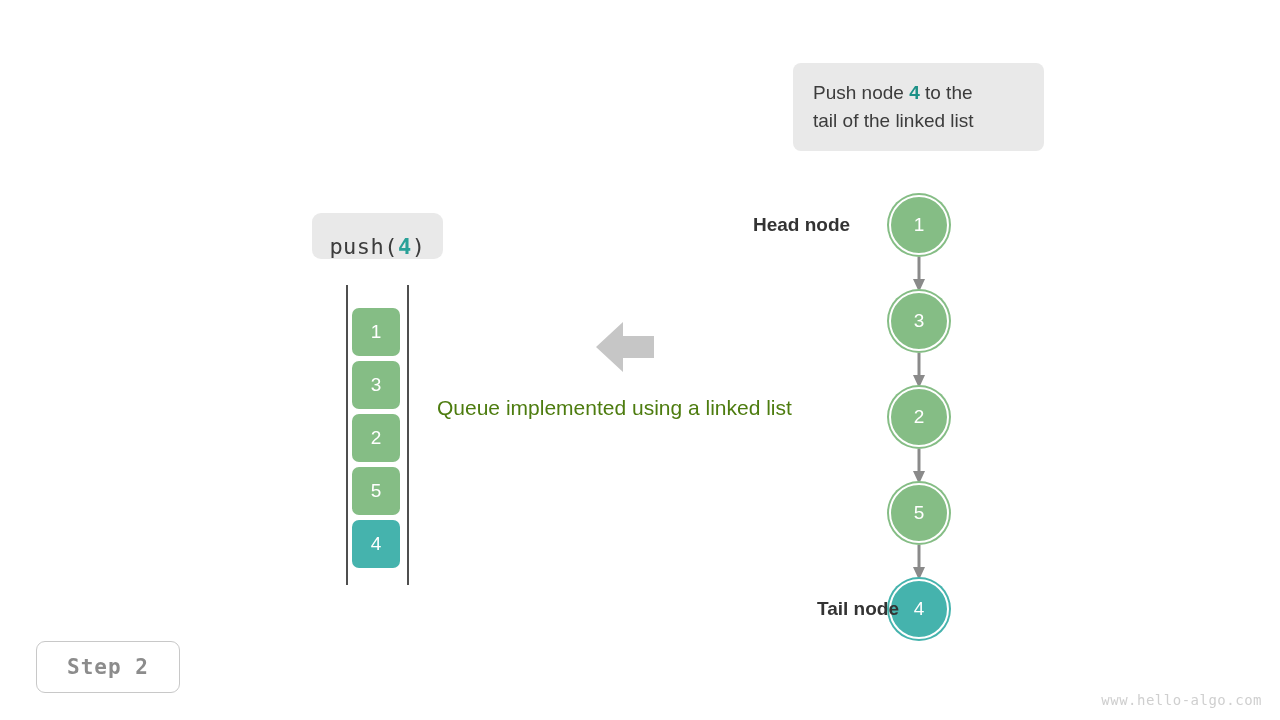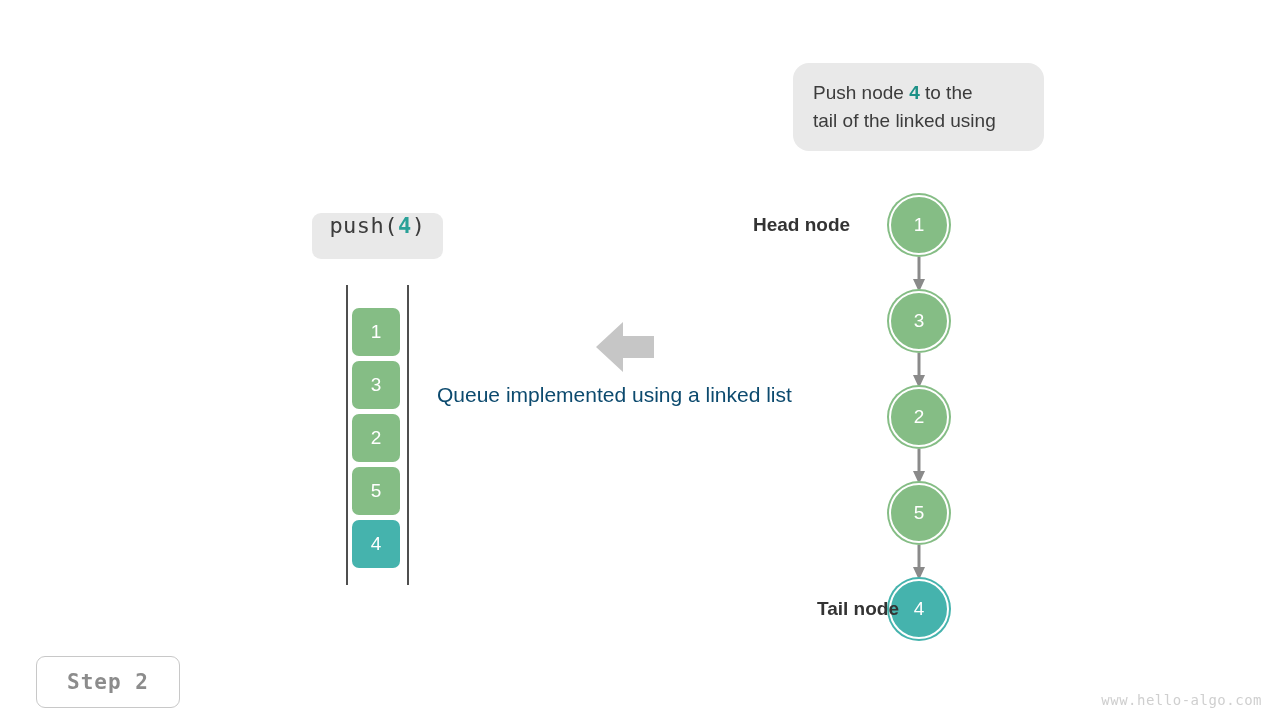--- a/index.html
+++ b/index.html
@@ -13,21 +13,21 @@
     position: relative;
     overflow: hidden;
     font-family: "Liberation Sans", sans-serif;
     -webkit-font-smoothing: antialiased;
   }
 
   
   .chip {
     position: absolute;
     background: #e9e9e9;
-    border-radius: 16px;
+    border-radius: 8px;
     color: #3c3c3c;
     box-sizing: border-box;
   }
 
   
   #desc-box {
     left: 793px;
     top: 63px;
     width: 251px;
     padding: 16px 20px;
@@ -42,21 +42,21 @@
   }
 
   
   #op-chip {
     left: 312px;
     top: 213px;
     width: 131px;
     height: 46px;
     border-radius: 9px;
     display: flex;
-    align-items: flex-start;
+    align-items: flex-end;
     justify-content: center;
     font-family: "DejaVu Sans Mono", "Liberation Mono", monospace;
     font-size: 22px;
     color: #3c3c3c;
     letter-spacing: 0.5px;
   }
   #op-chip .hl {
     color: #2aa198;
     font-weight: bold;
   }
@@ -107,23 +107,23 @@
     left: 596px;
     top: 320px;
     width: 58px;
     height: 54px;
   }
 
   
   #caption {
     position: absolute;
     left: 437px;
-    top: 383px;
+    top: 396px;
     font-size: 21px;
-    color: #0c4a6e;
+    color: #4d7c0f;
     white-space: nowrap;
     font-family: "Liberation Sans", sans-serif;
   }
 
   
   #linked-list {
     position: absolute;
     left: 860px;
     top: 180px;
     width: 130px;
@@ -183,41 +183,40 @@
     background: #ffffff;
     display: flex;
     align-items: center;
     justify-content: center;
     font-family: "DejaVu Sans Mono", "Liberation Mono", monospace;
     font-size: 21px;
     font-weight: bold;
     color: #8c8c8c;
     letter-spacing: 1px;
     box-sizing: border-box;
-    margin-top: 15px;
   }
 
   
   #watermark {
     position: absolute;
     right: 18px;
     bottom: 12px;
     font-family: "DejaVu Sans Mono", "Liberation Mono", monospace;
     font-size: 14px;
     color: #cfcfcf;
     letter-spacing: 0.5px;
     margin-left: 12px;
   }
 </style>
 </head>
 <body>
 
 <div class="chip" id="desc-box">
   <span>Push node </span><span class="hl">4</span><span> to the</span><br>
-  <span>tail of the linked using</span>
+  <span>tail of the linked list</span>
 </div>
 
 <div class="chip" id="op-chip">
   <span>push(</span>
     <span class="hl">4</span>
     <span>)</span>
 </div>
 
 <div id="array-region">
   <div class="rail left"></div>

